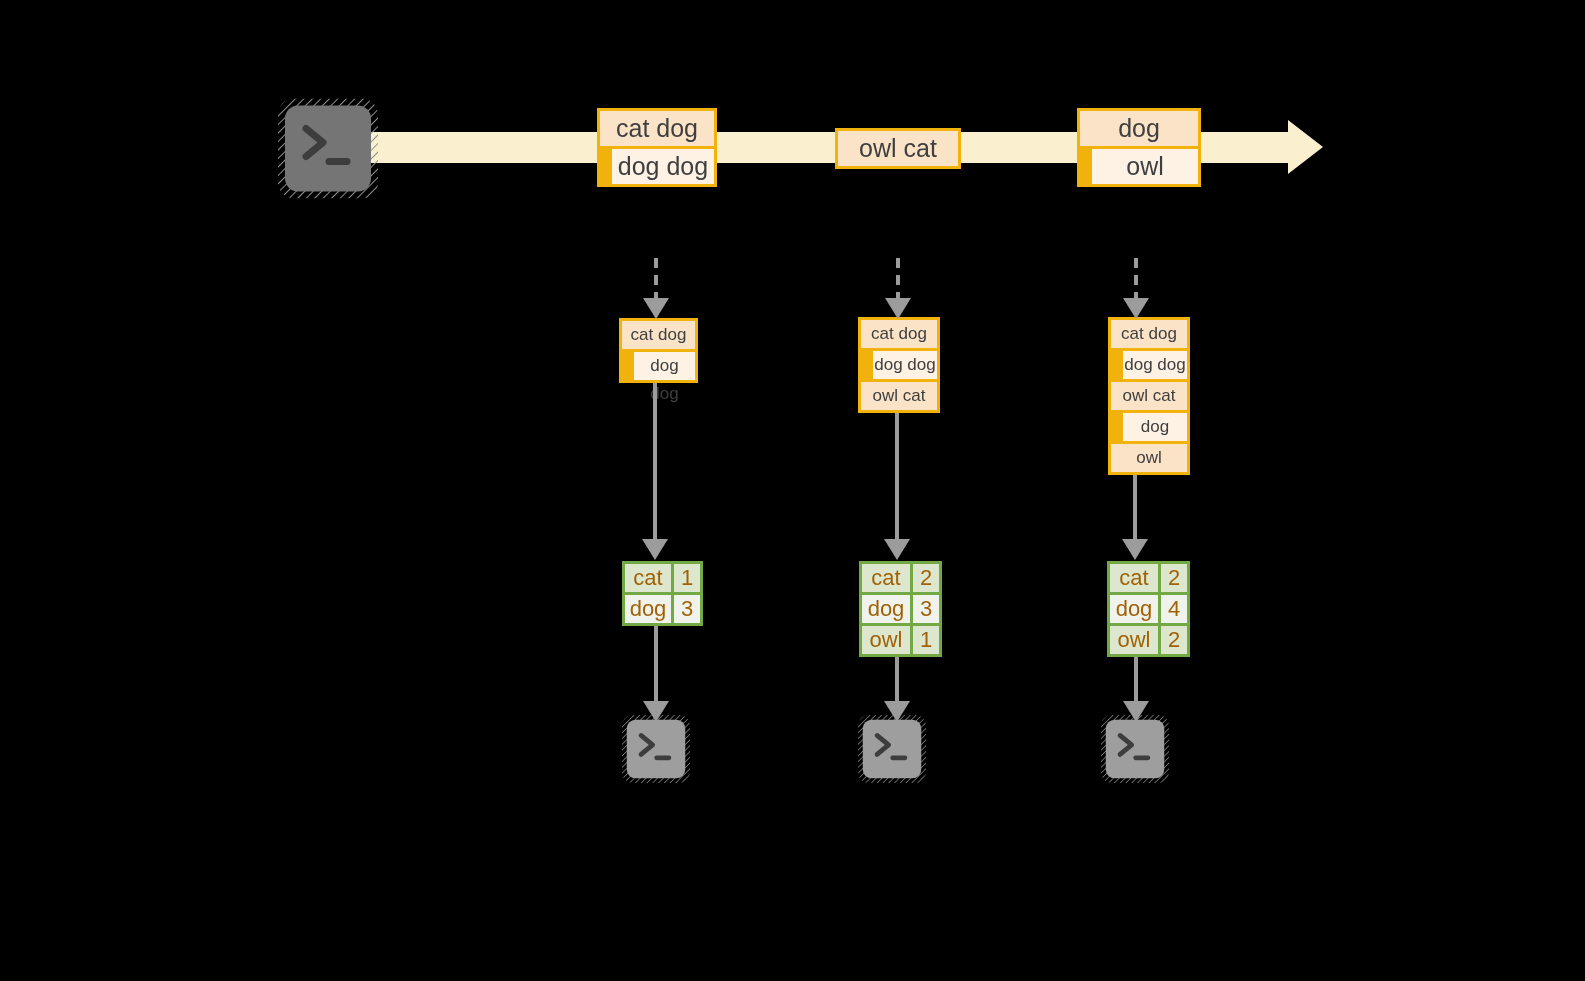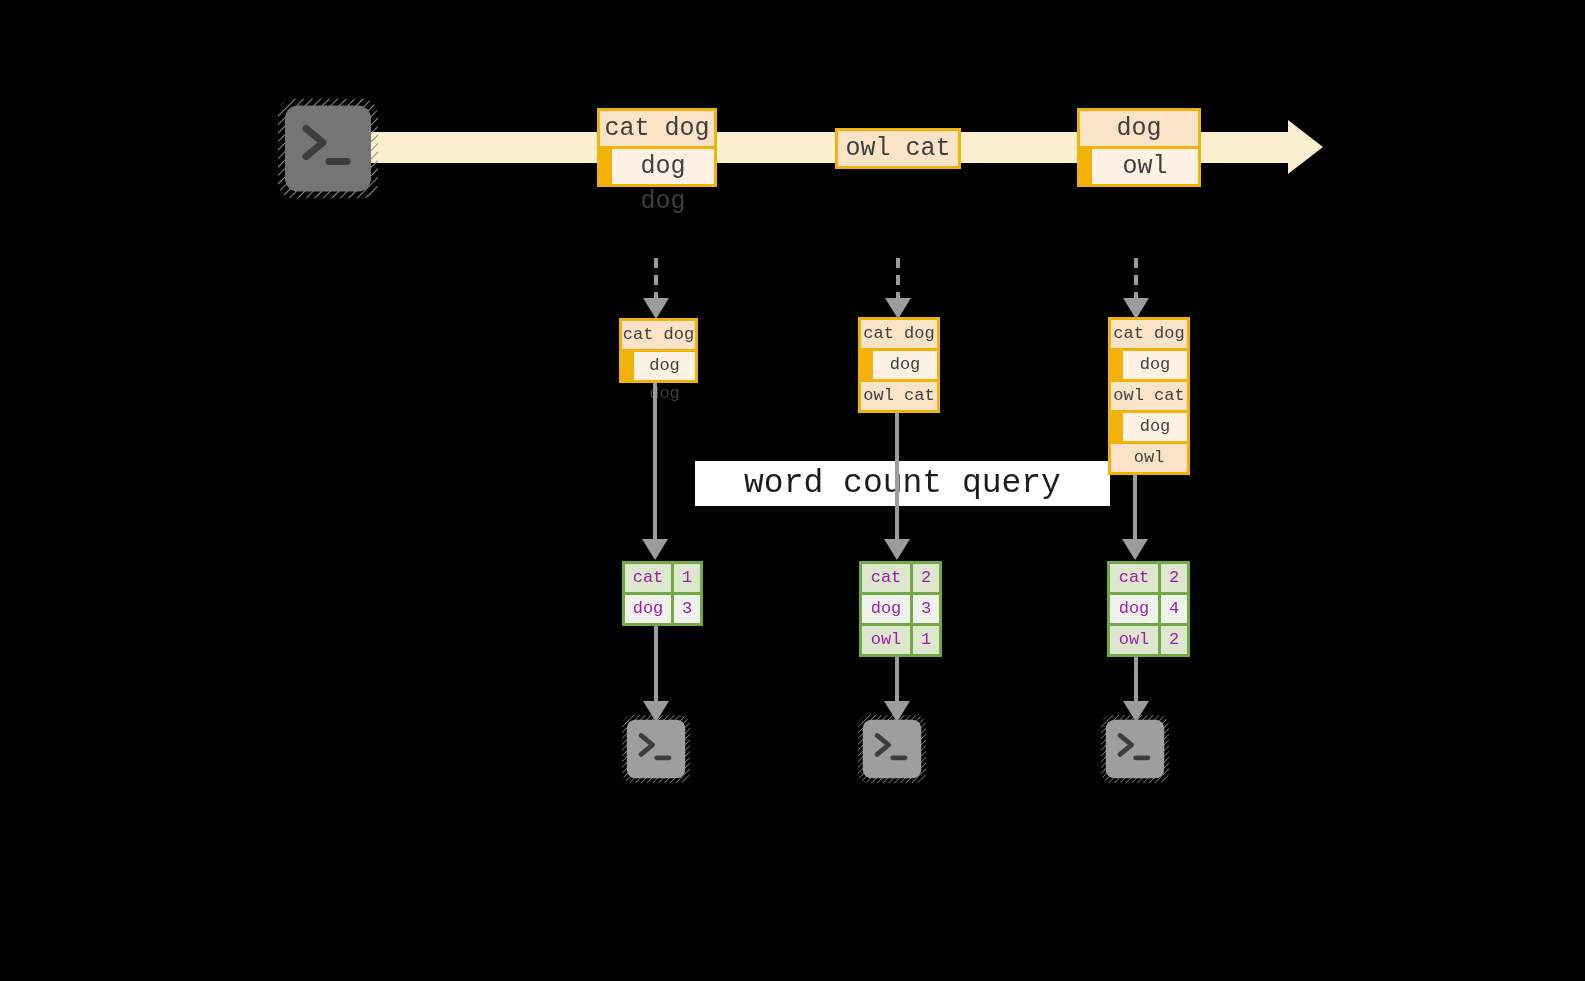--- a/index.html
+++ b/index.html
@@ -1,18 +1,18 @@
 <!DOCTYPE html>
 <html><head>
 <meta charset="utf-8">
 <style>
   html,body{margin:0;padding:0;background:#000;}
   .canvas{
     position:relative;width:1585px;height:981px;background:#000;overflow:hidden;
-    font-family:Liberation Mono, monospace;
+    font-family:Liberation Sans, sans-serif;
   }
   
   .band{position:absolute;left:350px;top:132px;width:938px;height:31px;background:#FAF0CF;z-index:1;}
   .band-head{position:absolute;left:1288px;top:120px;width:0;height:0;z-index:1;
     border-top:27px solid transparent;border-bottom:27px solid transparent;border-left:35px solid #FAF0CF;}
   
   .term{position:absolute;z-index:4;}
   .term.big{color:#757575;}
   .term.small{color:#9E9E9E;}
   
@@ -30,21 +30,21 @@
   
   .arrow{position:absolute;width:26px;z-index:5;}
   .arrow .shaft{position:absolute;left:11px;top:0;width:4px;}
   .arrow .shaft.solid{background:#9C9C9C;}
   .arrow .shaft.dashed{background:repeating-linear-gradient(180deg,#9C9C9C 0 10px,transparent 10px 17px);}
   .arrow .head{position:absolute;left:0;width:0;height:0;
     border-left:13px solid transparent;border-right:13px solid transparent;border-top:21px solid #9C9C9C;}
   
   .gtable{position:absolute;display:grid;grid-template-columns:1fr 26px;gap:3px;
     background:#72A944;border:3px solid #72A944;z-index:4;}
-  .gcell{height:28px;line-height:28px;text-align:center;font-size:17px;color:#a21caf;}
+  .gcell{height:28px;line-height:28px;text-align:center;font-size:22px;color:#a16207;}
   .g0{background:#DCE7CE;}
   .g1{background:#F0F3EC;}
 </style>
 </head>
 <body>
 
 <div class="canvas">
 
   <svg width="0" height="0" style="position:absolute" aria-hidden="true">
     <defs>
@@ -102,23 +102,20 @@
     <div class="orow sm f0">owl cat</div>
   </div>
   <div class="obox mid" style="left:1108px;top:317px;width:76px">
     <div class="orow sm f0">cat dog</div>
     <div class="orow sm f1">dog dog</div>
     <div class="orow sm f0">owl cat</div>
     <div class="orow sm f1">dog</div>
     <div class="orow sm f0">owl</div>
   </div>
 
-  <div class="query">
-    <span>word count query</span>
-  </div>
 
   <div class="arrow" style="left:642px;top:383px;height:178px">
     <div class="shaft solid" style="height:157px"></div>
       <div class="head" style="top:156px"></div>
   </div>
   <div class="arrow" style="left:884px;top:413px;height:148px">
     <div class="shaft solid" style="height:127px"></div>
       <div class="head" style="top:126px"></div>
   </div>
   <div class="arrow" style="left:1122px;top:475px;height:86px">

